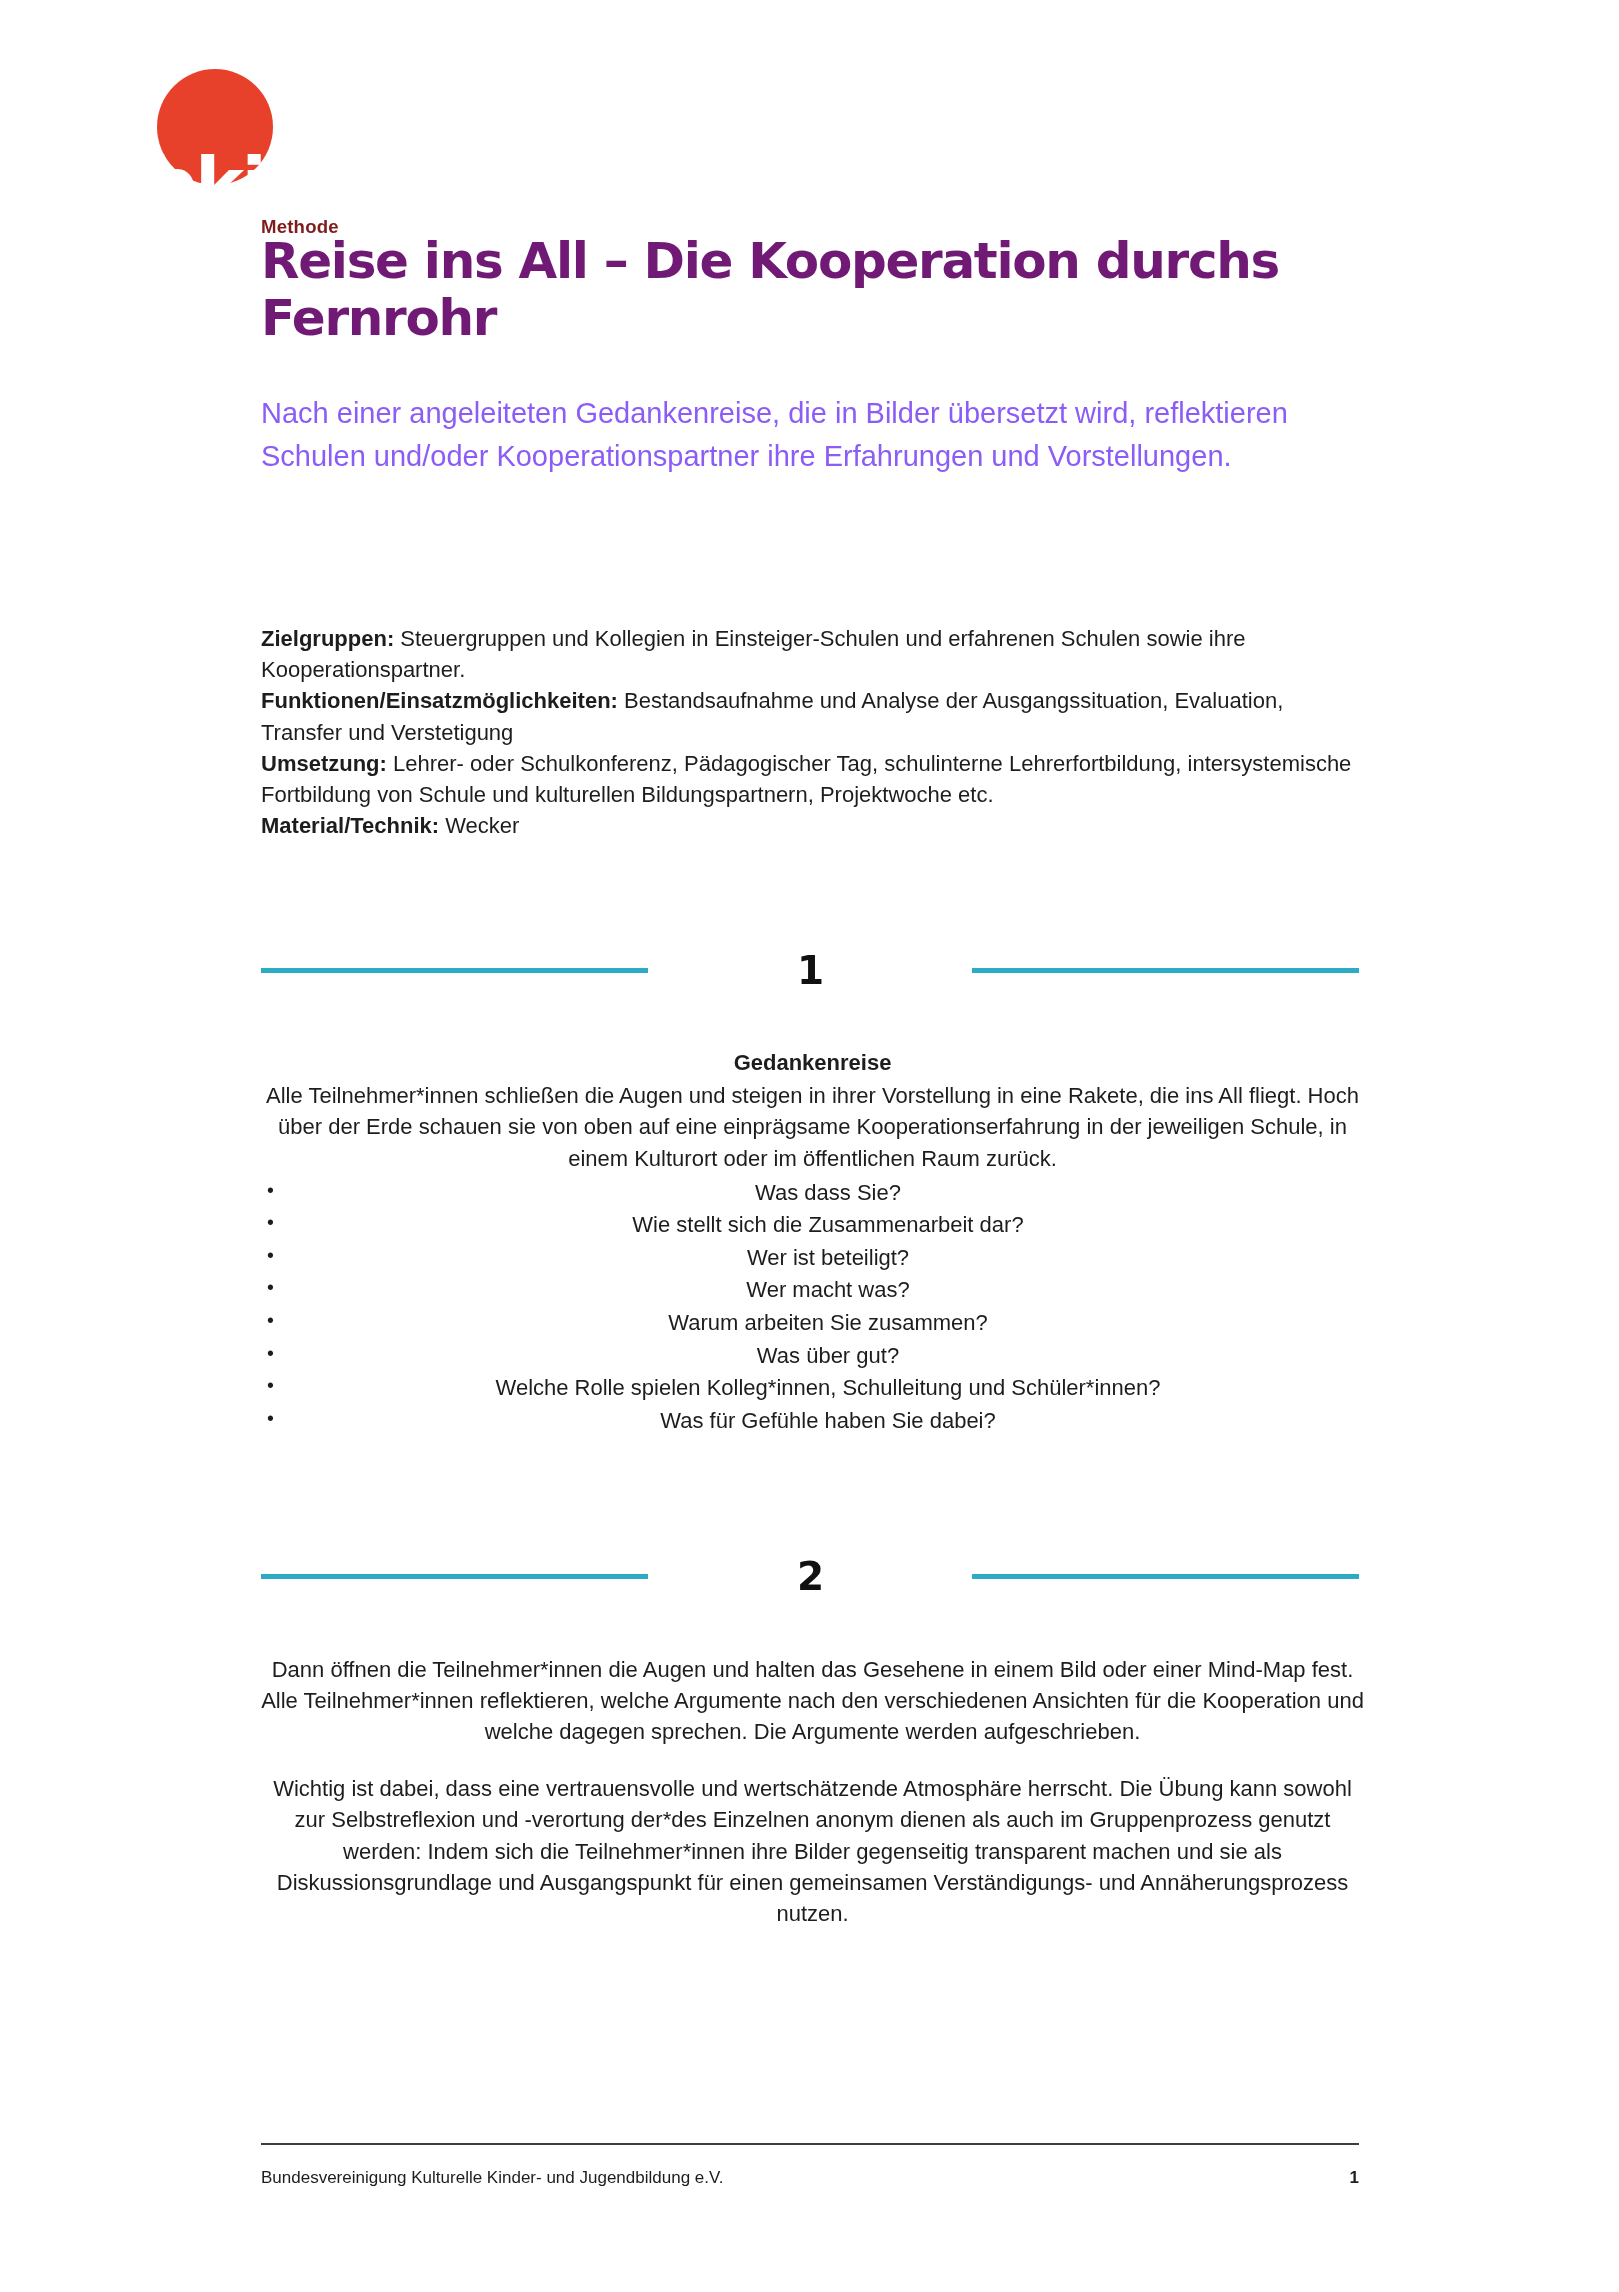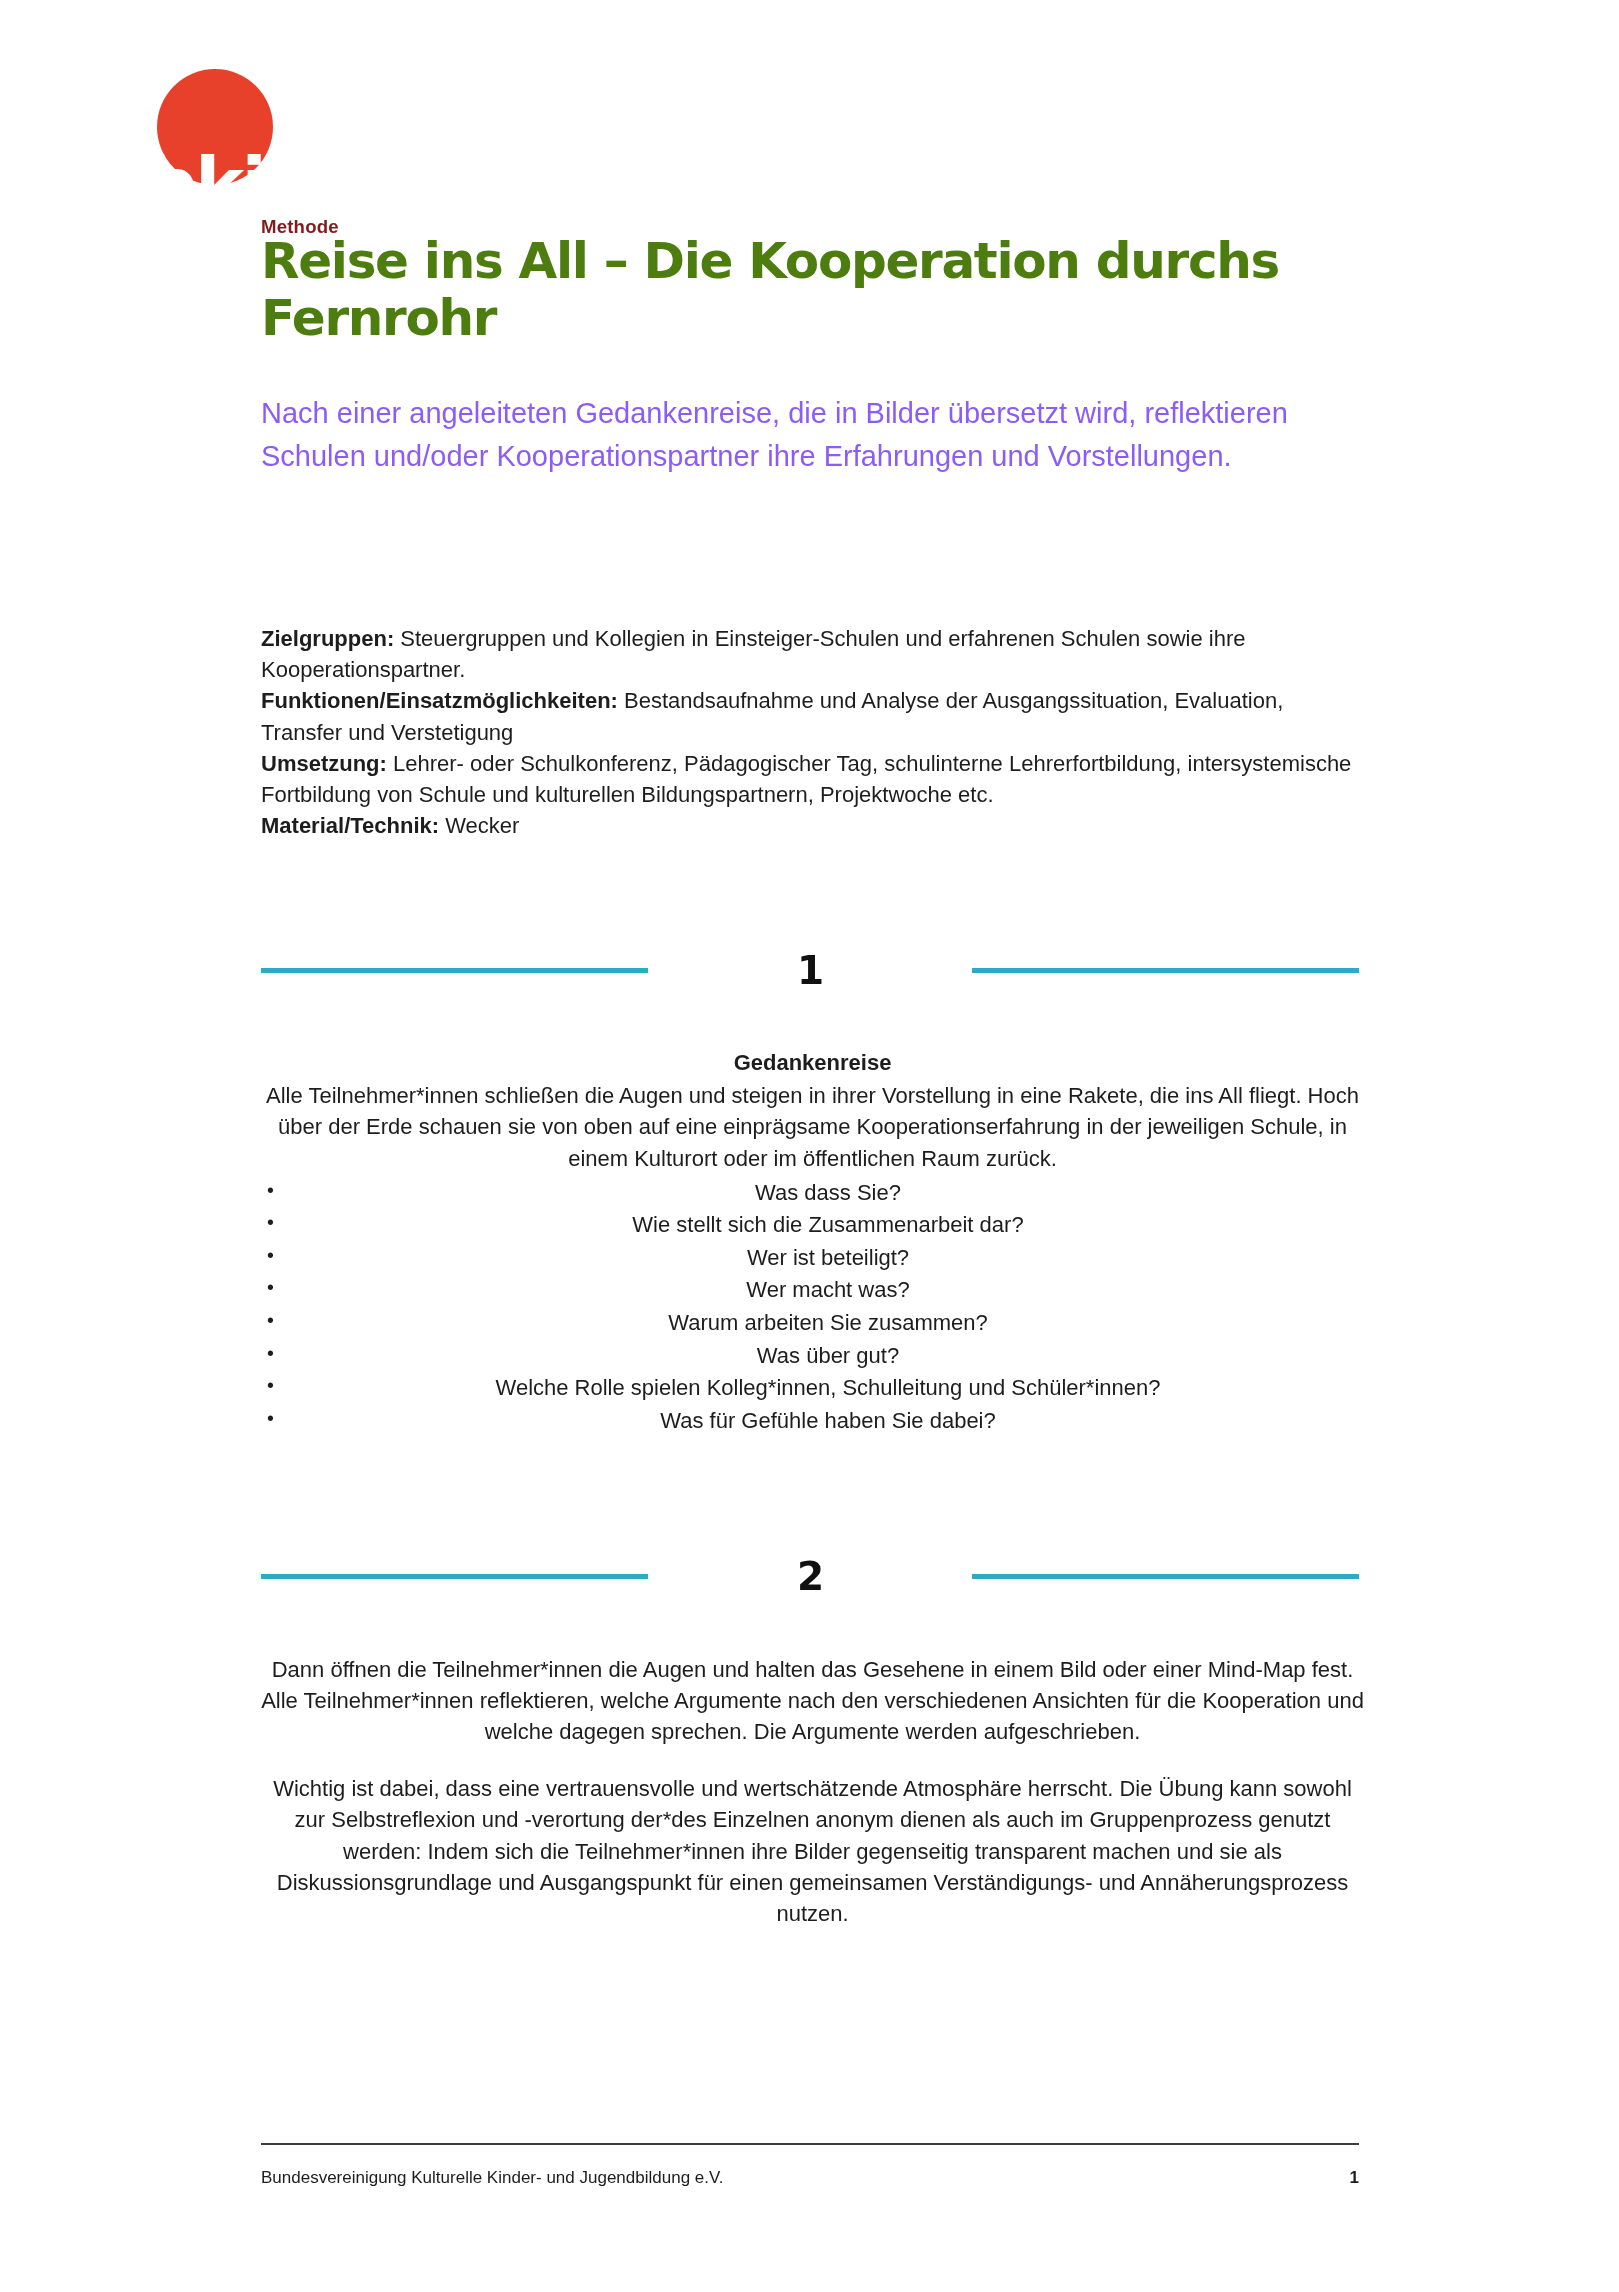--- a/index.html
+++ b/index.html
@@ -64,21 +64,21 @@
     position: absolute;
     left: 261px;
     top: 233px;
     width: 1098px;
     margin: 0;
     font-family: "DejaVu Sans", sans-serif;
     font-size: 50px;
     line-height: 1.14;
     font-weight: 700;
     letter-spacing: -1.3px;
-    color: #4d7c0f;
+    color: #701a75;
   }
 
   .lead {
     position: absolute;
     left: 261px;
     top: 392px;
     width: 1088px;
     margin: 0;
     font-size: 29px;
     line-height: 1.48;

